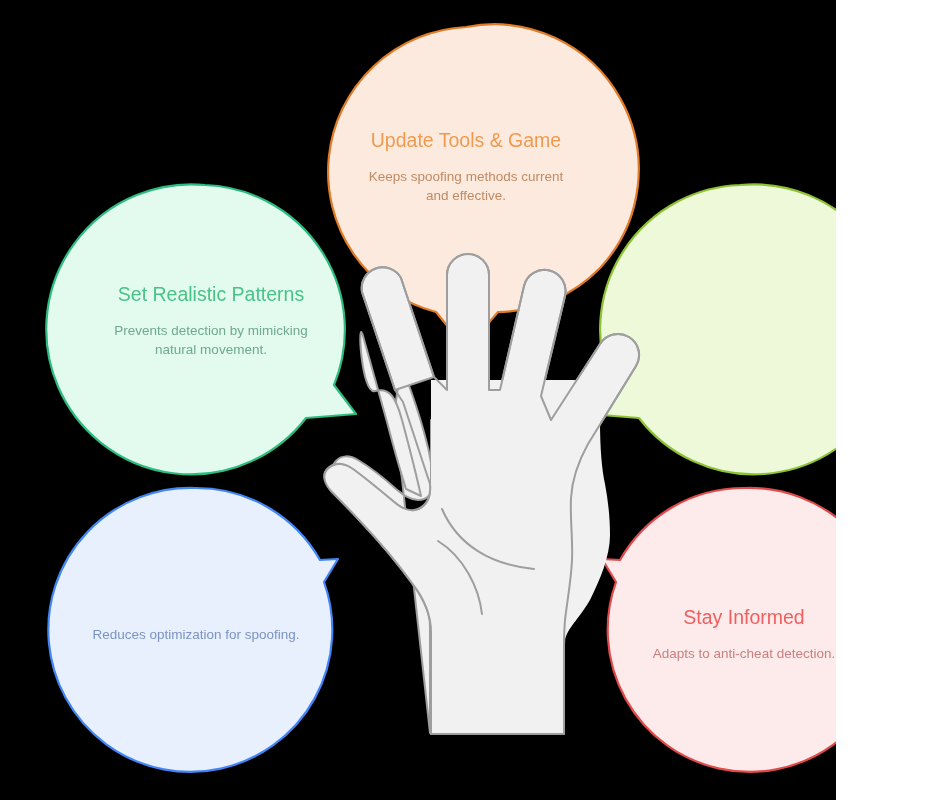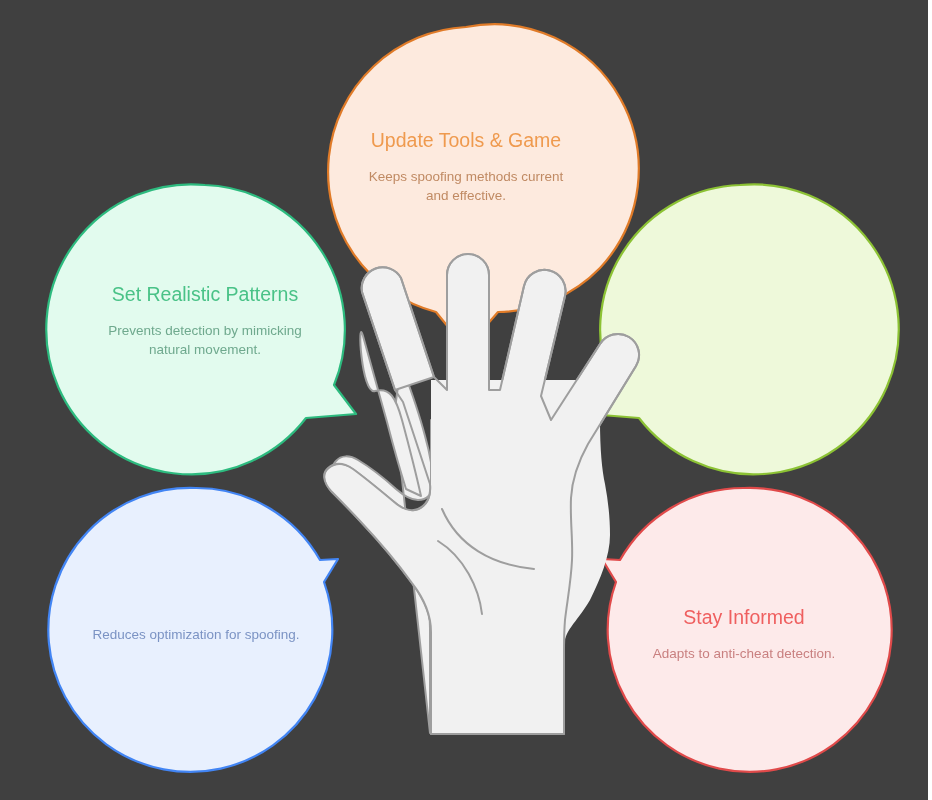--- a/index.html
+++ b/index.html
@@ -6,23 +6,23 @@
     margin: 0;
     padding: 0;
     background: #ffffff;
   }
   body {
     font-family: "Liberation Sans", sans-serif;
     -webkit-font-smoothing: antialiased;
   }
   #canvas {
     position: relative;
-    width: 928px;
+    width: 836px;
     height: 800px;
-    background: #404040;
+    background: #000000;
     overflow: hidden;
   }
   #scene {
     position: absolute;
     inset: 0;
     width: 932px;
     height: 800px;
   }
   .bubble-title {
     font-size: 19.5px;
@@ -236,21 +236,21 @@
     </g>
   </svg>
 
   <div class="txt-layer">
 
     <div class="bubble-text" style="left:466px; top:166px; width:200px;">
       <div class="bubble-title" style="color:#ef9a4e;">Update Tools &amp; Game</div>
       <div class="bubble-body" style="color:#c08a63;">Keeps spoofing methods current and effective.</div>
     </div>
 
-    <div class="bubble-text" style="left:205px; top:320px; width:196px;">
+    <div class="bubble-text" style="left:211px; top:320px; width:196px;">
       <div class="bubble-title" style="color:#49c287;">Set Realistic Patterns</div>
       <div class="bubble-body" style="color:#6fa98e;">Prevents detection by mimicking natural movement.</div>
     </div>
 
 
     <div class="bubble-text" style="left:196px; top:627px; width:208px;">
       <div class="bubble-body" style="color:#7b93c4;">Reduces optimization for spoofing.</div>
     </div>
 
     <div class="bubble-text" style="left:744px; top:633px; width:190px;">

